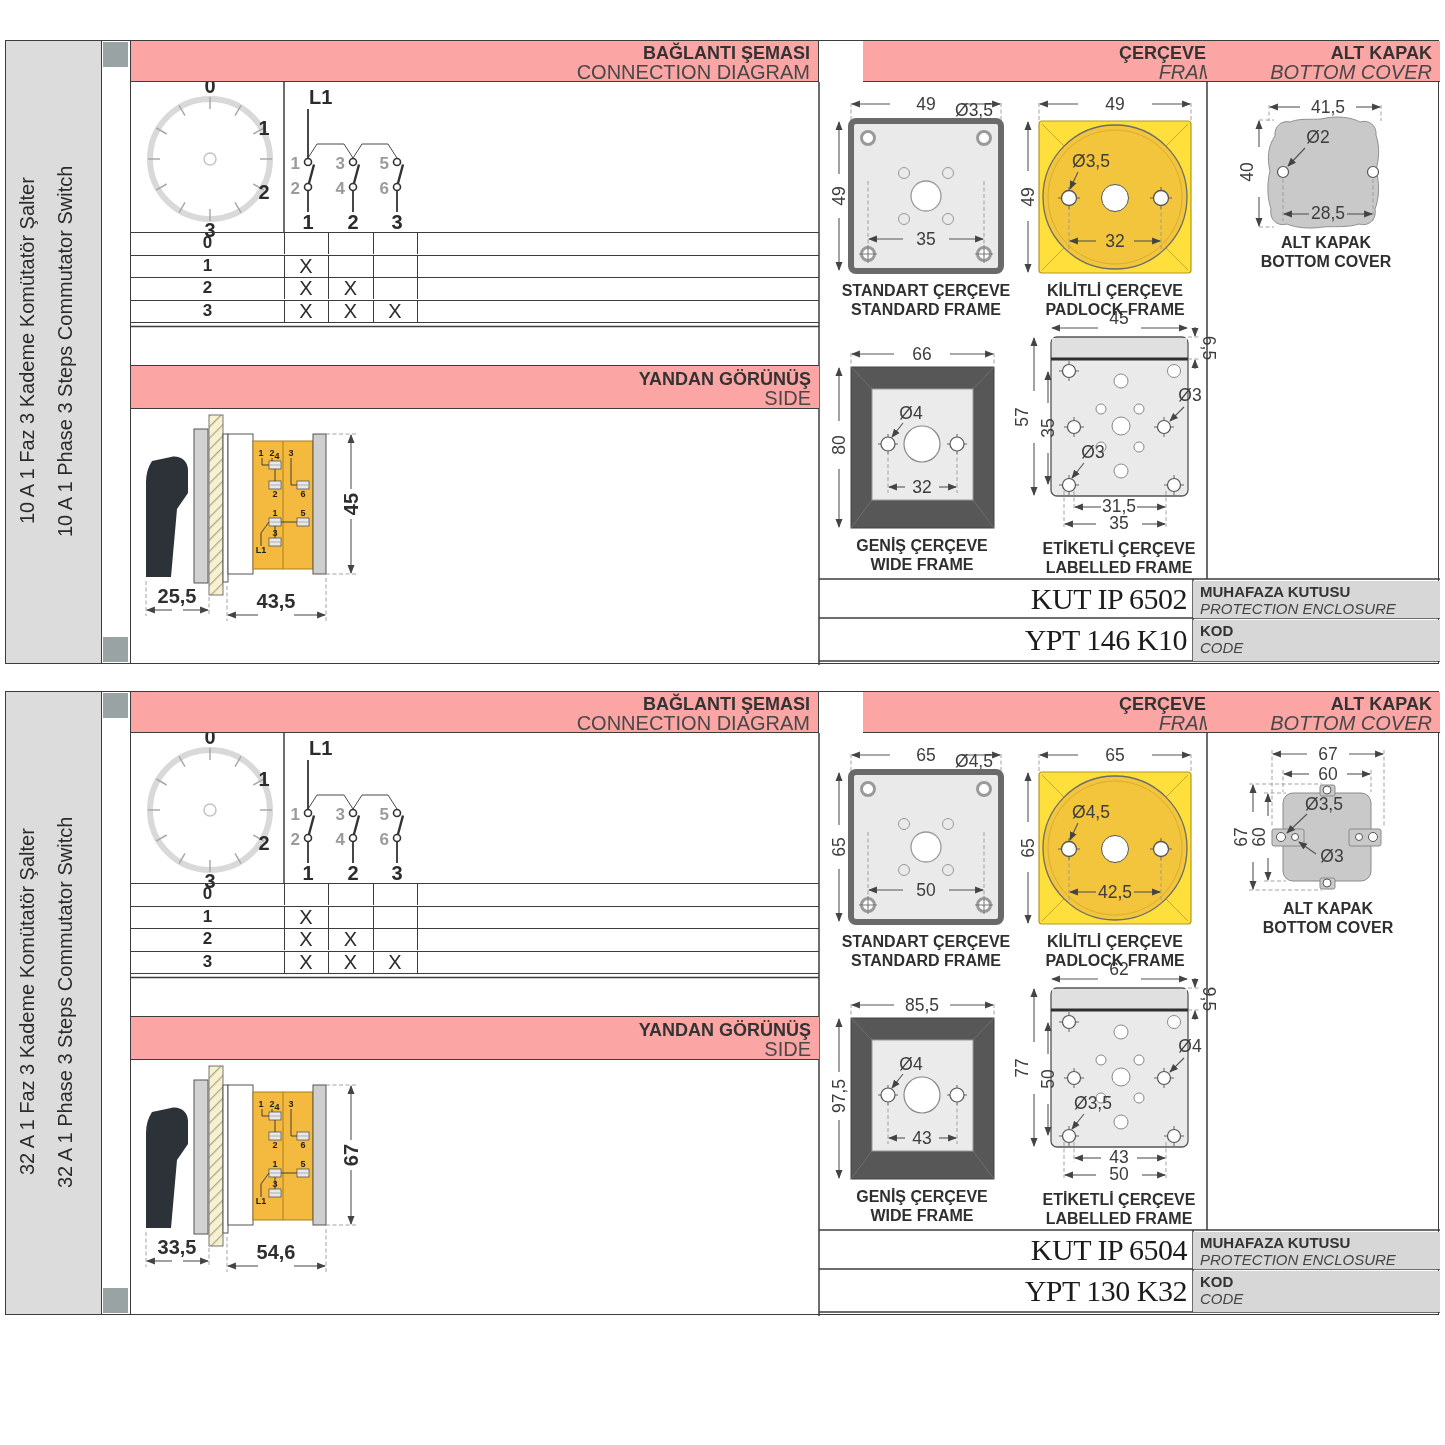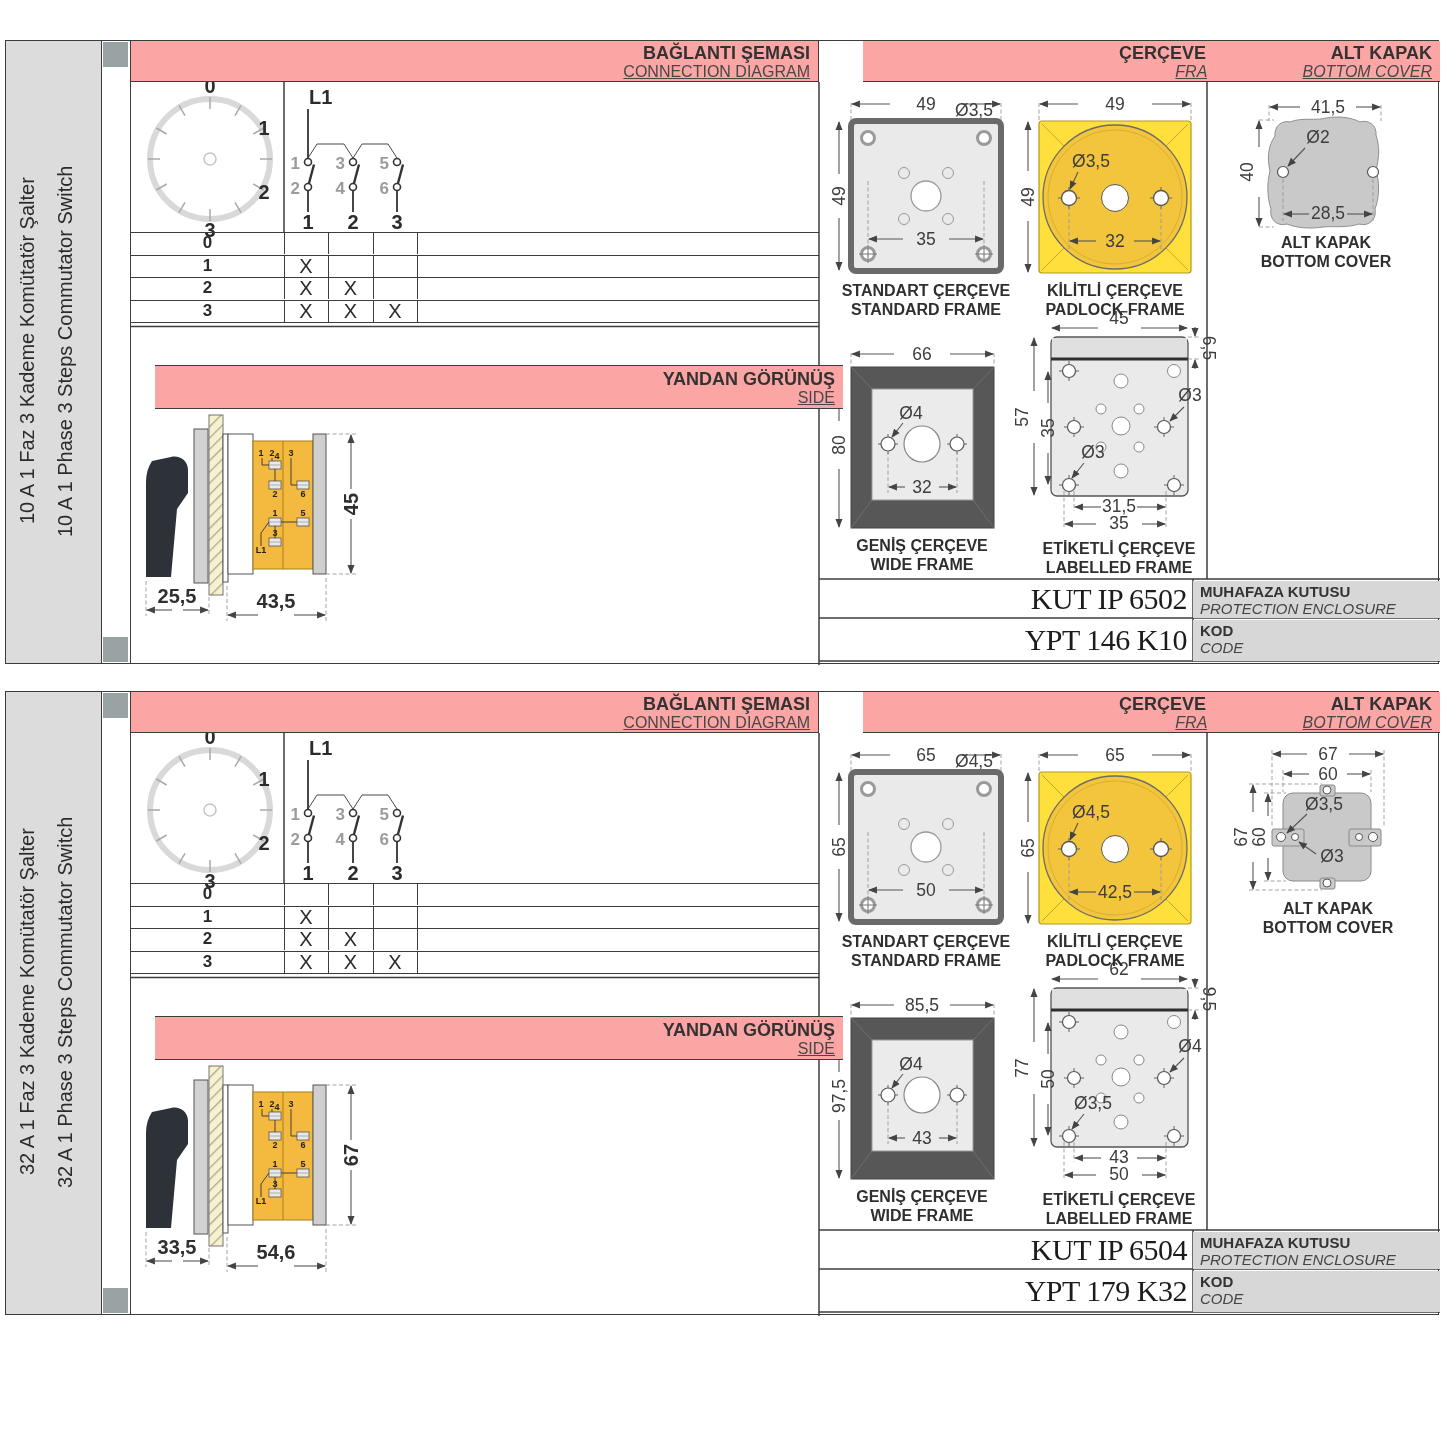--- a/index.html
+++ b/index.html
@@ -9,23 +9,23 @@
   .vtitle{position:absolute;top:4px;height:612px;width:34px;writing-mode:vertical-rl;transform:rotate(180deg);text-align:center;font-size:20px;color:#2b2b2b;white-space:nowrap;}
   .vtitle-tr{left:10px;}
   .vtitle-en{left:48px;}
   .strip{position:absolute;left:95px;top:0;width:30px;height:100%;background:#fff;border-left:1.5px solid #3c3c3c;border-right:1.5px solid #3c3c3c;box-sizing:border-box;}
   .sq{position:absolute;left:1px;width:25px;height:25px;background:#9aa3a3;}
   .sq-top{top:1px;} .sq-bot{bottom:1px;}
   .hdr{position:absolute;top:0;height:41px;background:#fca5a5;border-bottom:1.5px solid #3c3c3c;box-sizing:border-box;text-align:right;padding:2px 8px 0 0;}
   .hdr-conn{left:125px;width:688px;border-right:1.5px solid #3c3c3c;}
   .hdr-frames{left:857px;width:388px;border-right:1.5px solid #3c3c3c;}
   .hdr-cover{left:1201px;width:233px;}
-  .hdr-side{left:125px;top:324px;width:688px;height:44px;border-top:1.5px solid #3c3c3c;padding-top:3px;margin-left:24px;}
+  .hdr-side{left:125px;top:324px;width:688px;height:44px;border-top:1.5px solid #3c3c3c;padding-top:3px;}
   .hdr-tr{font-weight:bold;font-size:18px;line-height:20px;color:#333;}
-  .hdr-en{font-size:16px;line-height:18px;color:#484848;text-decoration:underline;}
+  .hdr-en{font-size:20px;line-height:18px;color:#484848;}
   .it{font-style:italic;}
   .ttable{position:absolute;left:125px;top:191px;width:688px;height:90px;border-top:1.5px solid #3c3c3c;box-sizing:content-box;}
   .trow{position:absolute;left:0;width:100%;height:22.5px;border-bottom:1.5px solid #3c3c3c;box-sizing:border-box;}
   .tstep{position:absolute;left:0;top:0;width:153px;height:21px;border-right:1.5px solid #3c3c3c;text-align:center;font-weight:bold;font-size:17px;line-height:20px;color:#2b2b2b;}
   .tc{position:absolute;top:0;width:44px;height:21px;border-right:1.5px solid #3c3c3c;text-align:center;font-size:20px;line-height:20px;color:#2c2c2c;}
   .tc1{left:153px;} .tc2{left:197.5px;} .tc3{left:242px;}
   .cap{position:absolute;width:190px;text-align:center;font-weight:bold;font-size:16px;line-height:19px;color:#2f2f2f;}
   .bigcode{position:absolute;left:813px;width:368px;text-align:right;font-size:30px;color:#1b1b1b;letter-spacing:-0.5px;font-family:Liberation Serif, serif;}
   .sidecell{position:absolute;left:1187px;width:247px;background:#d7d7d7;box-sizing:border-box;padding:2px 0 0 7px;}
   .sc-tr{font-weight:bold;font-size:15px;line-height:17px;color:#333;}
@@ -856,21 +856,21 @@
   <div class="cap" style="left:1018px;top:498px">
     <div>ETİKETLİ ÇERÇEVE</div>
       <div>LABELLED FRAME</div>
   </div>
   <div class="cap" style="left:1227px;top:207px">
     <div>ALT KAPAK</div>
       <div>BOTTOM COVER</div>
   </div>
 
   <div class="bigcode" style="top:541px;height:36px;line-height:34px">KUT IP 6504</div>
-  <div class="bigcode" style="top:579px;height:41px;line-height:40px">YPT 179 K32</div>
+  <div class="bigcode" style="top:579px;height:41px;line-height:40px">YPT 130 K32</div>
   <div class="sidecell" style="top:539.5px;height:37.5px">
     <div class="sc-tr">MUHAFAZA KUTUSU</div>
     <div class="sc-en">PROTECTION ENCLOSURE</div>
   </div>
   <div class="sidecell" style="top:578.5px;height:41.5px">
     <div class="sc-tr">KOD</div>
     <div class="sc-en">CODE</div>
   </div>
 </div>
 

